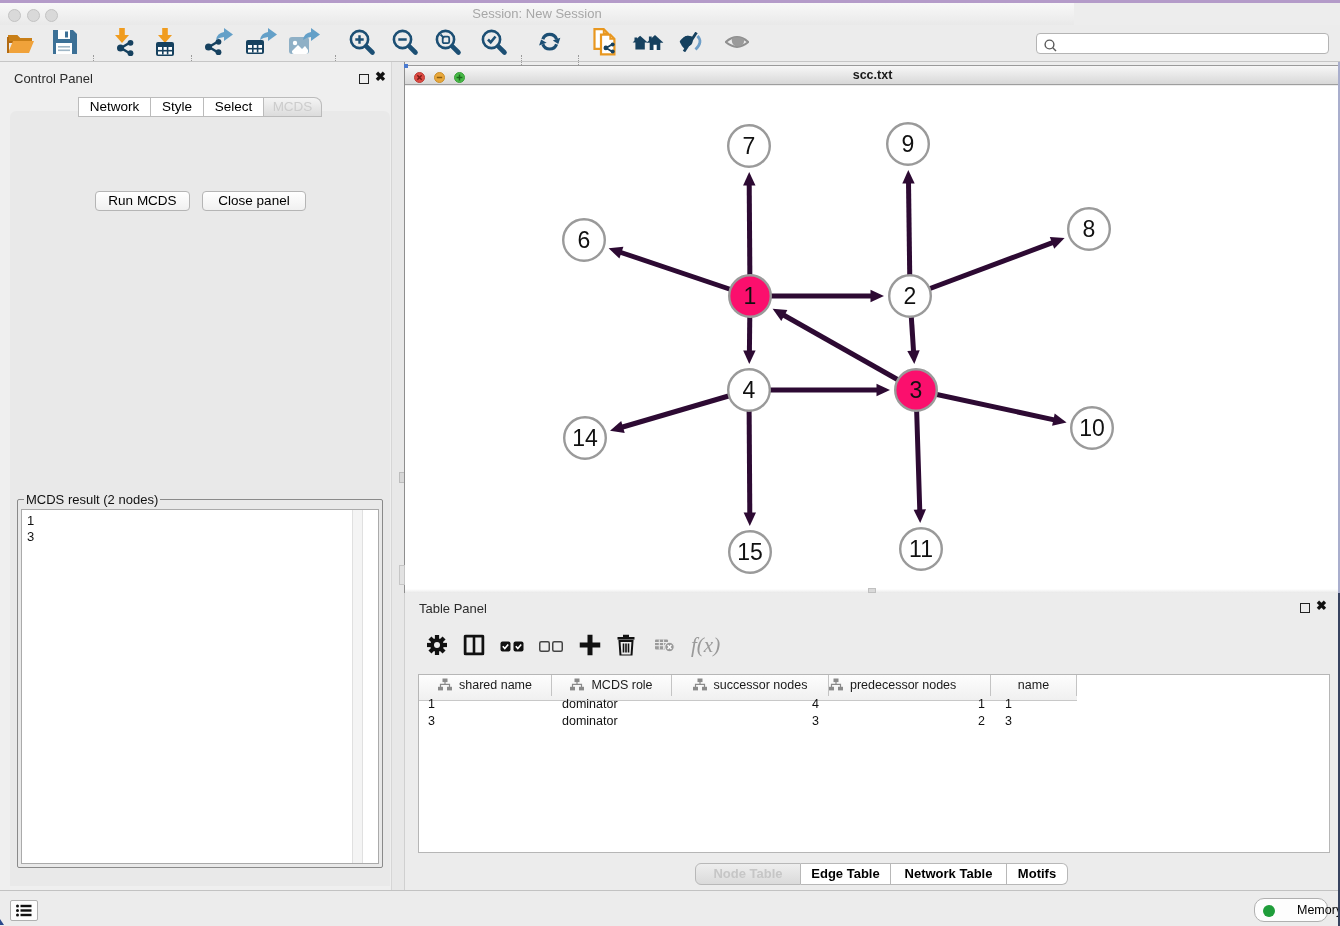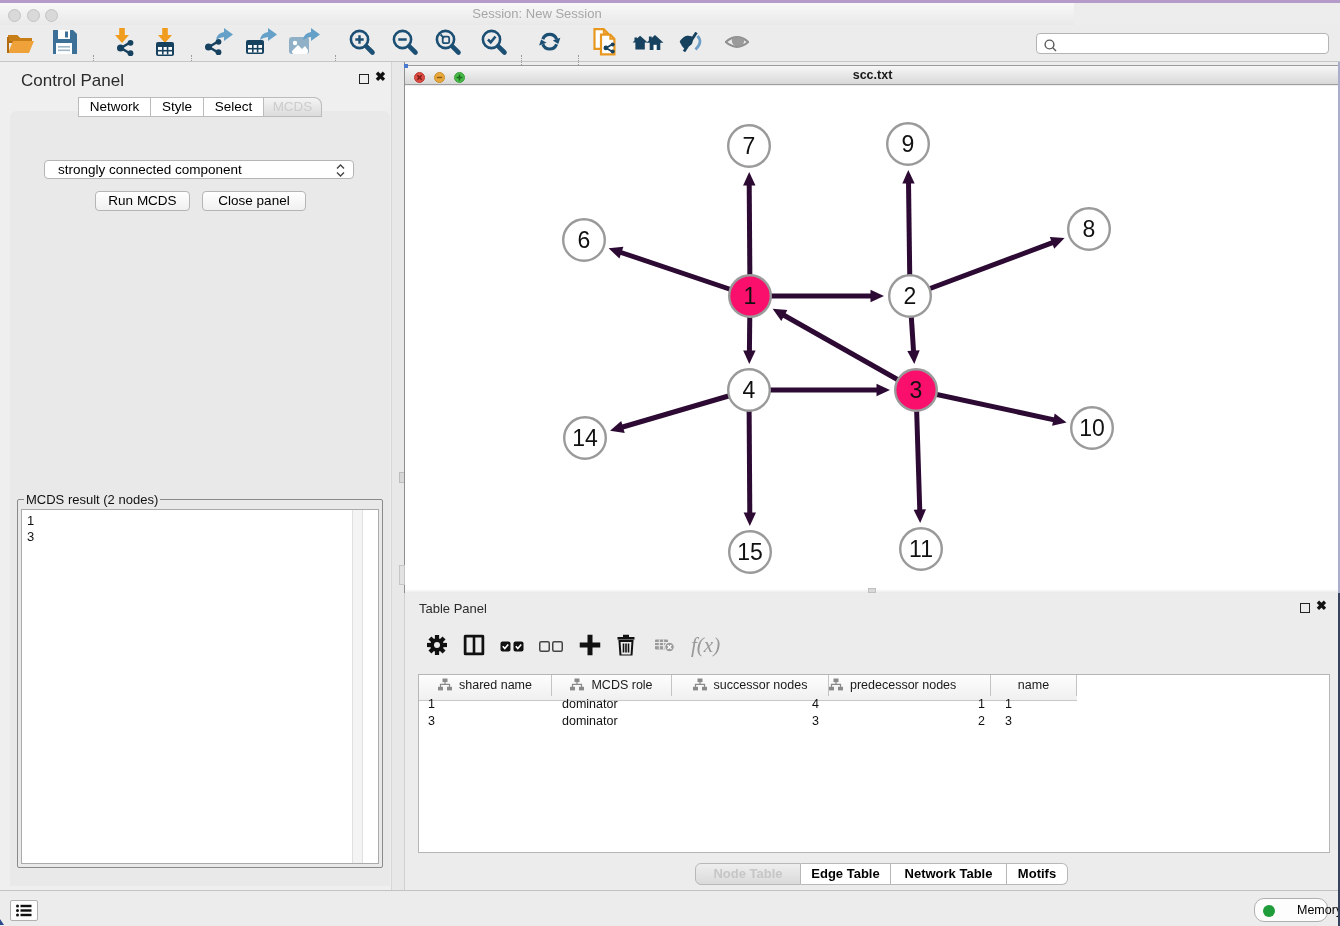--- a/index.html
+++ b/index.html
@@ -161,35 +161,30 @@
       </svg></div>
   <div class="abs" style="left:1036px;top:8px;width:293px;height:21px;background:#fff;border:1px solid #b4b4b4;border-radius:4px">
     <div class="abs" style="left:7px;top:4px"><svg width="13" height="13" viewBox="0 0 13 13" style="">
           <circle cx="5.5" cy="5.5" r="4.4" fill="none" stroke="#5a5a5a" stroke-width="1.4"></circle>
           <line x1="8.8" y1="8.8" x2="12" y2="12" stroke="#5a5a5a" stroke-width="1.4"></line>
         </svg></div>
   </div>
 </div>
 
 <div class="abs" style="left:0;top:62px;width:392px;height:828px;background:#efefef;border-right:1px solid #d6d6d6">
-  <div class="abs" style="left:21px;top:9px;font-size:17px;color:#2b2b2b">Control Panel</div>
+  <div class="abs" style="left:14px;top:9px;font-size:13px;color:#2b2b2b">Control Panel</div>
   <div class="abs" style="left:359px;top:12px;width:10px;height:10px;border:1.5px solid #222"></div>
   <div class="abs" style="left:375px;top:7px;font-size:13px;font-weight:bold;color:#111">✖</div>
   <div class="abs" style="left:10px;top:49px;width:380px;height:775px;background:#e9e9e9;border-radius:6px 6px 0 0"></div>
 
   <div class="abs" style="left:78px;top:35px;height:20px;display:flex;font-size:13.5px">
     <div style="width:73px;background:#fff;border:1px solid #bbb;text-align:center;line-height:18px">Network</div>
     <div style="width:53px;background:#fff;border:1px solid #bbb;border-left:none;text-align:center;line-height:18px">Style</div>
     <div style="width:60px;background:#fff;border:1px solid #bbb;border-left:none;text-align:center;line-height:18px">Select</div>
     <div style="width:58px;background:linear-gradient(#f4f4f4,#dcdcdc);border:1px solid #bbb;border-left:none;border-radius:0 8px 0 0;text-align:center;line-height:18px;color:#ccc">MCDS</div>
-  </div>
-  <div class="abs" style="left:44px;top:98px;width:310px;height:19px;background:#fff;border:1px solid #b5b5b5;border-radius:4px;font-size:13.5px;line-height:17px;padding-left:13px">strongly connected component
-    <svg width="9" height="13" viewBox="0 0 9 13" style="position:absolute;right:8px;top:3px">
-        <path d="M1 4.5 L4.5 1 L8 4.5 M1 8.5 L4.5 12 L8 8.5" fill="none" stroke="#444" stroke-width="1.4"></path>
-      </svg>
   </div>
   <div class="abs" style="left:95px;top:129px;width:95px;height:20px;background:linear-gradient(#fff,#f0f0f0);border:1px solid #b5b5b5;border-radius:4px;text-align:center;font-size:13.5px;line-height:18px">Run MCDS</div>
   <div class="abs" style="left:202px;top:129px;width:104px;height:20px;background:linear-gradient(#fff,#f0f0f0);border:1px solid #b5b5b5;border-radius:4px;text-align:center;font-size:13.5px;line-height:18px">Close panel</div>
 
   <div class="abs" style="left:17px;top:437px;width:366px;height:369px;border:1px solid #8a8a8a;border-radius:2px">
     <div class="abs" style="left:6px;top:-8px;background:#e9e9e9;padding:0 2px;font-size:13px;color:#111">MCDS result (2 nodes)</div>
     <div class="abs" style="left:3px;top:9px;width:358px;height:355px;background:#fff;border:1px solid #aaa">
       <div style="font-size:13px;line-height:16px;padding:3px 0 0 5px;color:#111">1<br>3</div>
       <div class="abs" style="right:15px;top:0;width:11px;height:100%;background:#f4f4f4;border-left:1px solid #e0e0e0;border-right:1px solid #e0e0e0"></div>
     </div>

